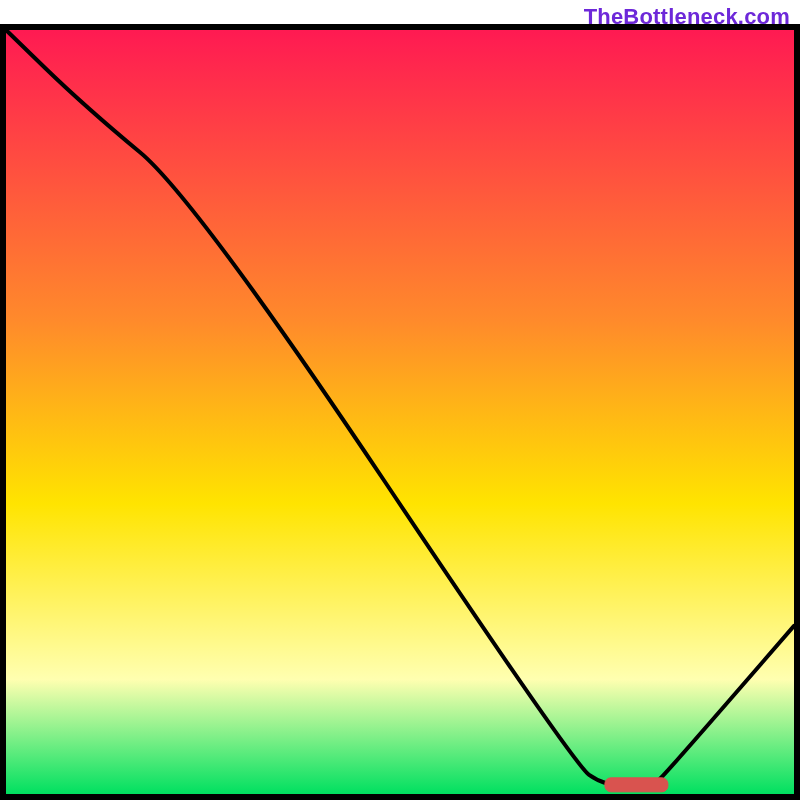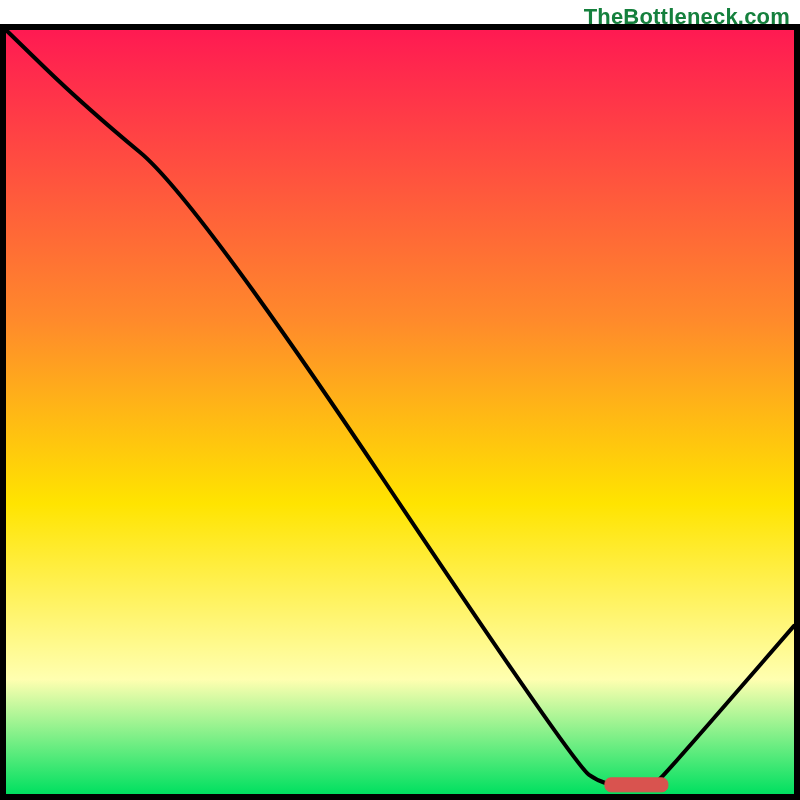--- a/index.html
+++ b/index.html
@@ -16,21 +16,21 @@
     top: 0; left: 0;
     width: 800px; height: 800px;
     box-sizing: border-box;
   }
   .watermark {
     position: absolute;
     top: 4px;
     right: 10px;
     font-size: 22px;
     font-weight: 600;
-    color: #15803d;
+    color: #6d28d9;
     letter-spacing: 0.2px;
   }
   svg { display: block; }
 </style>
 </head>
 <body>
 
 <div class="frame">
   <div class="watermark">TheBottleneck.com</div>
 

